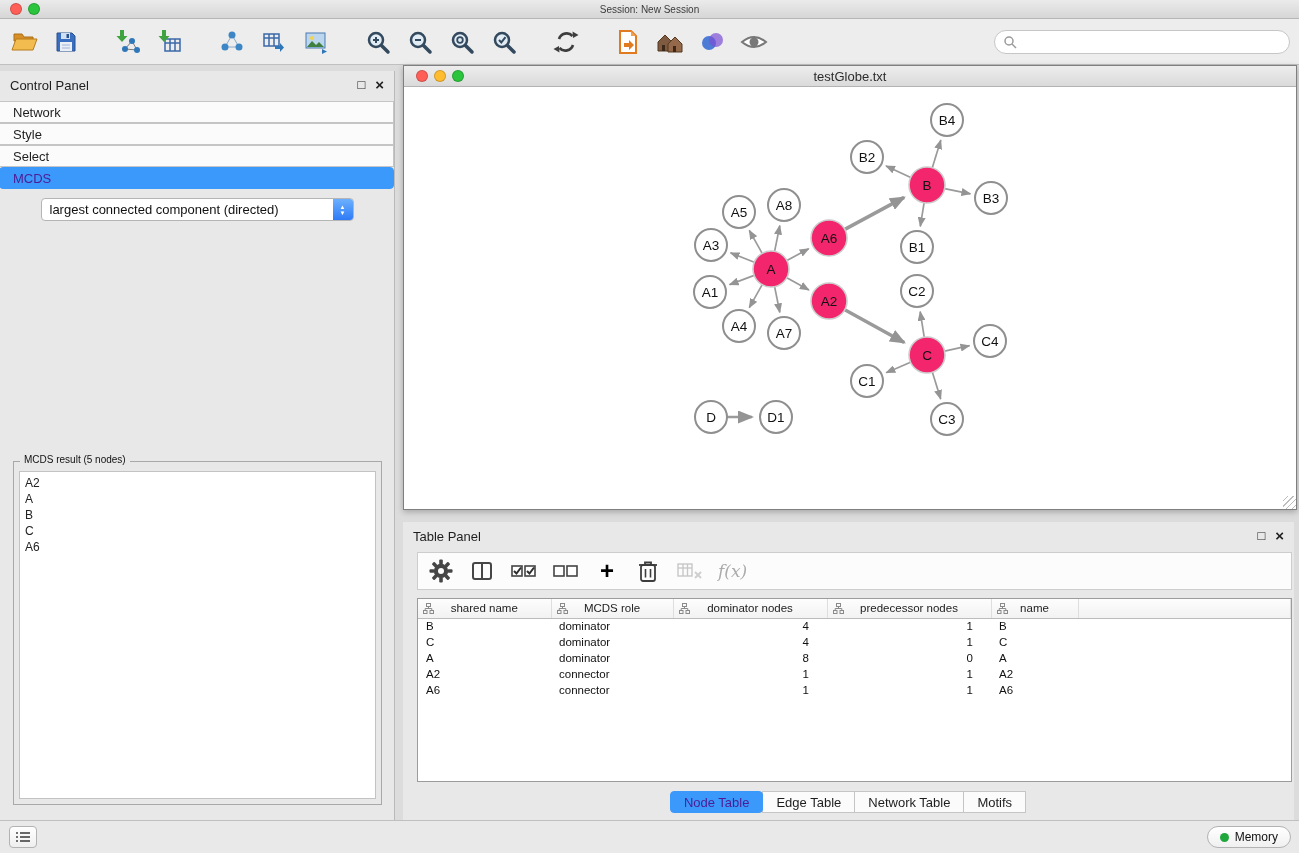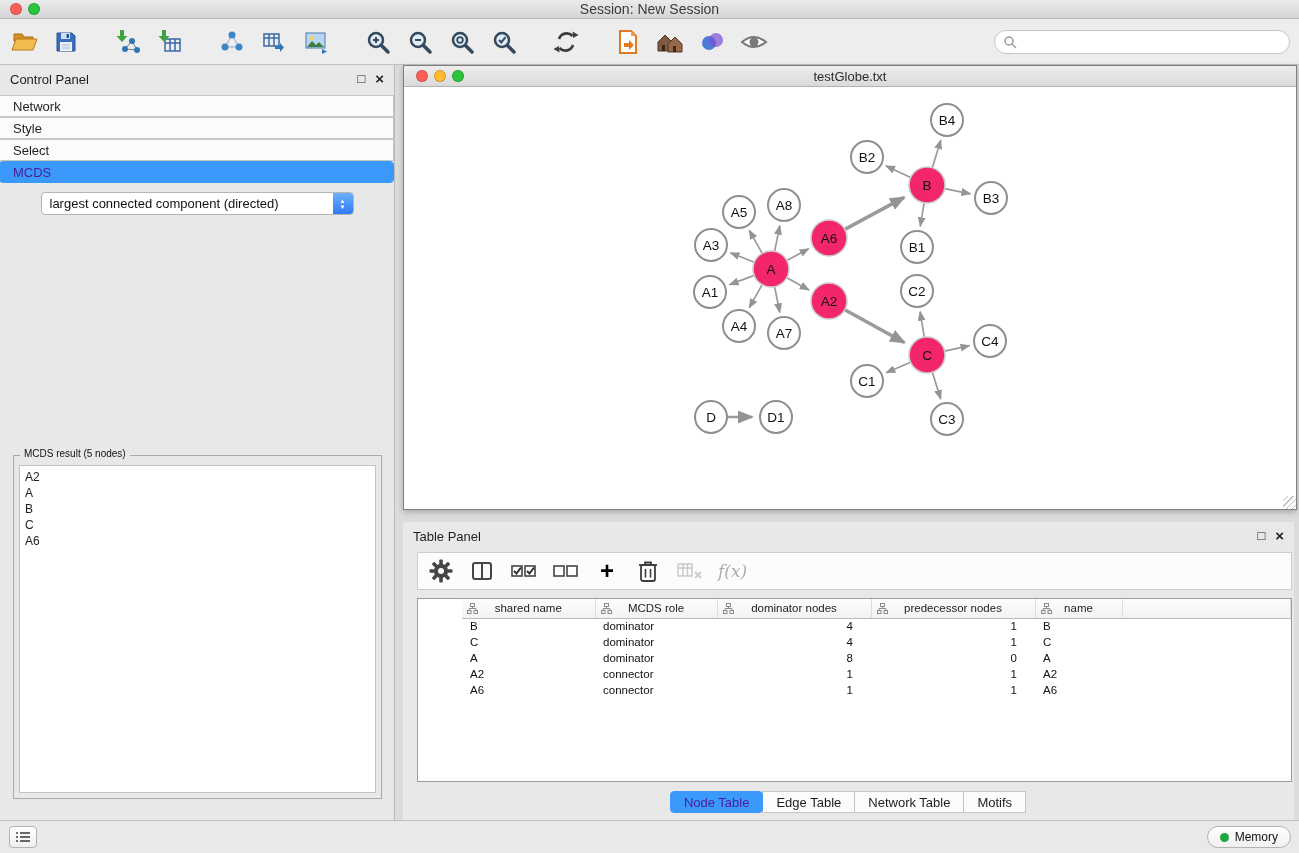--- a/index.html
+++ b/index.html
@@ -11,21 +11,21 @@
     overflow:hidden;
     font-size:13px;
     color:#222;
   }
   
   .titlebar {
     position:absolute; top:0; left:0; right:0; height:19px;
     background:linear-gradient(#ebebeb,#d6d6d6);
     border-bottom:1px solid #b6b6b6;
   }
-  .titlebar-title { text-align:center; line-height:19px; font-size:14px; color:#3c3c3c; }
+  .titlebar-title { text-align:center; line-height:19px; font-size:10px; color:#3c3c3c; }
   .tl { position:absolute; top:3px; width:12px; height:12px; border-radius:50%; border:1px solid rgba(0,0,0,.18); }
   .tl-red { background:#ff5f57; }
   .tl-yellow { background:#febc2e; }
   .tl-green { background:#2ac43d; }
   .titlebar .tl-red { left:10px; } .titlebar .tl-green { left:28px; }
   
   .toolbar {
     position:absolute; top:19px; left:0; right:0; height:46px;
     background:#ededed; border-bottom:1px solid #c0c0c0;
     display:flex; align-items:center; padding-left:6px;
@@ -33,21 +33,21 @@
   .tbtn { width:36px; height:40px; display:flex; align-items:center; justify-content:center; margin-right:6px; border-radius:4px; }
   .gap { margin-left:20px; }
   .search-box {
     position:absolute; right:9px; top:11px; width:296px; height:24px;
     background:#fff; border:1px solid #c6c6c6; border-radius:12px;
     display:flex; align-items:center; padding:0 8px; gap:5px;
   }
   .search-box input { border:none; outline:none; flex:1; font-size:12px; font-family:"Liberation Sans",sans-serif; background:transparent; }
   
   .control-panel {
-    position:absolute; left:0; top:65px; width:395px; height:755px;
+    position:absolute; left:0; top:71px; width:395px; height:755px;
     background:#e8e8e8; border-right:1px solid #b9b9b9;
   }
   .panel-header { height:28px; display:flex; align-items:center; padding:0 10px; font-size:13px; color:#1e1e1e; }
   .win-btns { margin-left:auto; display:flex; gap:10px; align-items:center; }
   .win-btn { font-size:13px; color:#222; line-height:12px; cursor:default; }
   .win-btn.close { font-weight:bold; font-size:15px; }
   .cp-tabs { display:flex; justify-content:center; margin-top:2px;flex-direction:column; }
   .cp-tab, .tp-tab {
     font-size:13px; padding:3px 13px; background:#fbfbfb;
     border:1px solid #c5c5c5; margin-left:-1px; color:#1e1e1e; height:22px;
@@ -101,21 +101,21 @@
   .tp-toolbar {
     position:absolute; left:14px; right:2px; top:30px; height:38px;
     background:#fcfcfc; border:1px solid #cdcdcd;
     display:flex; align-items:center; padding-left:10px; gap:15px;
   }
   .tp-tool { display:flex; align-items:center; justify-content:center; min-width:26px; height:30px; }
   .plus-glyph { font-size:24px; font-weight:bold; color:#000; line-height:24px; }
   .fx-glyph { font-family:"DejaVu Serif", serif; font-style:italic; font-size:17px; color:#ababab; }
   .tp-tablewrap {
     position:absolute; left:14px; right:2px; top:76px; bottom:38px;
-    background:#fff; border:1px solid #9c9c9c; overflow:hidden;padding-left:44px;
+    background:#fff; border:1px solid #9c9c9c; overflow:hidden;
   }
   table.datatable { width:100%; border-collapse:collapse; table-layout:fixed; font-size:11.5px; }
   table.datatable th {
     height:19px; background:linear-gradient(#fdfdfd,#f2f2f2);
     border-bottom:1px solid #bcbcbc; border-right:1px solid #dedede;
     font-weight:normal; color:#222; position:relative; text-align:center; font-size:11.5px;
   }
   table.datatable th .hicon { position:absolute; left:5px; top:4px; }
   table.datatable td { height:16px; padding:0 8px; color:#111; white-space:nowrap; overflow:hidden; }
   table.datatable td.num { text-align:right; padding-right:18px; }

